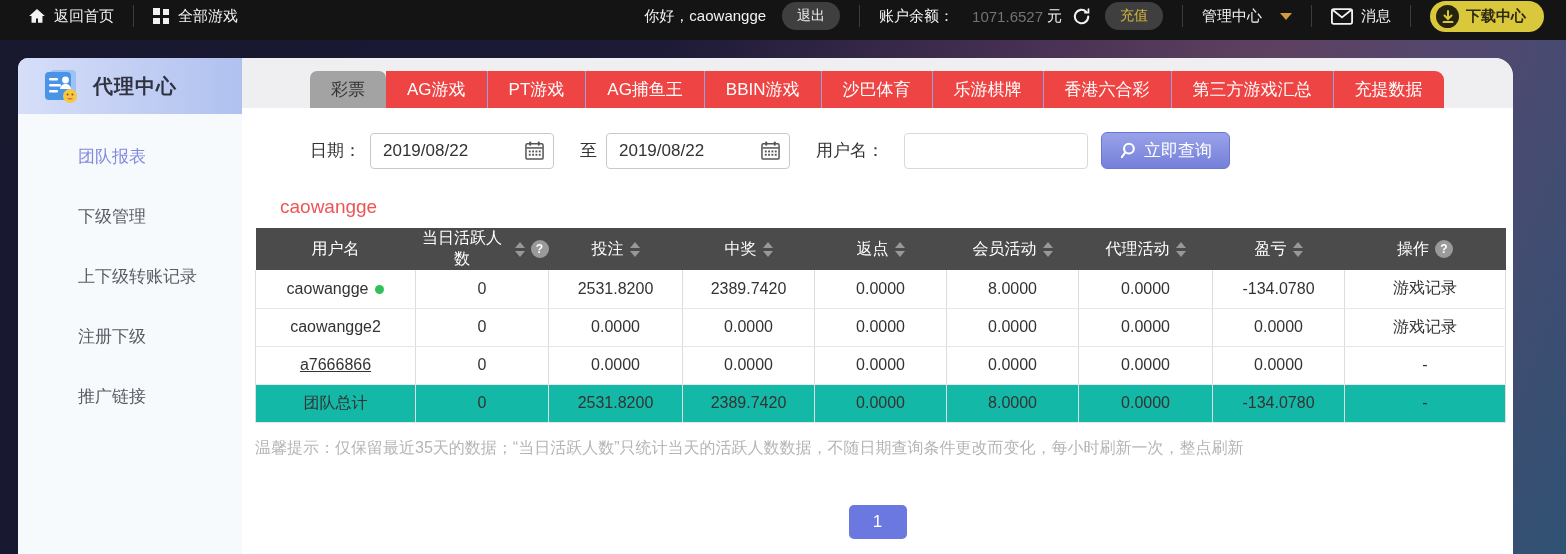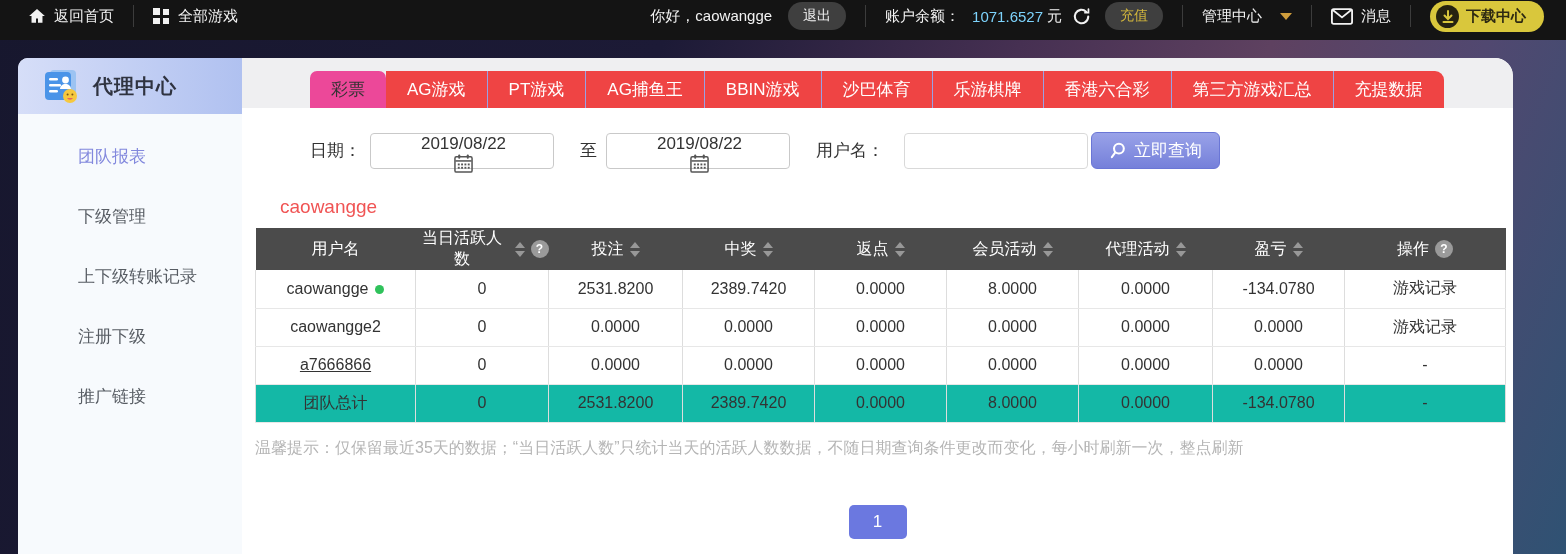--- a/index.html
+++ b/index.html
@@ -10,21 +10,21 @@
     color:#333;
   }
   
   .topbar { height:40px; background:#141414; display:flex; align-items:center; justify-content:space-between;
             padding:0 22px 8px 28px; color:#f2f2f2; font-size:15px; }
   .tb-group { display:flex; align-items:center; }
   .tb-item { display:flex; align-items:center; gap:8px; cursor:pointer; white-space:nowrap; }
   .tb-sep { width:1px; height:22px; background:#3c3c3c; margin:0 19px; }
   .pill { background:#3f3f3f; border-radius:15px; padding:5px 15px; font-size:14px; cursor:pointer; }
   .pill.yellow-text { color:#d3b73c; }
-  .balance-val { color:#7dd3fc; margin:0 4px 0 12px; }
+  .balance-val { color:#737373; margin:0 4px 0 18px; }
   .refresh { margin:0 14px 0 10px; cursor:pointer; display:flex; }
   .caret-down { width:0; height:0; border-left:6px solid transparent; border-right:6px solid transparent;
                 border-top:7px solid #cf9d3c; margin-left:10px; }
   .dl-pill { background:#d9c73c; color:#2e2a12; border-radius:16px; padding:4px 18px 4px 6px;
              display:flex; align-items:center; gap:7px; font-weight:bold; font-size:15px; cursor:pointer; }
   .dl-circle { width:23px; height:23px; border-radius:50%; background:#262310; display:flex;
                align-items:center; justify-content:center; }
   
   .main { display:flex; padding:18px 53px 0 18px; height:514px; }
   .sidebar { width:224px; background:#f7fafd; border-radius:10px 0 0 0; flex:none; }
@@ -32,35 +32,35 @@
                     display:flex; align-items:center; padding-left:22px; gap:13px; }
   .sidebar-title { font-size:20px; font-weight:bold; color:#2f3340; letter-spacing:1px; }
   .menu { padding-top:13px; }
   .menu-item { height:60px; line-height:60px; padding-left:60px; font-size:17px; color:#575c63; cursor:pointer; }
   .menu-item.active { color:#8288dd; }
   .panel { flex:1; background:#fff; border-radius:0 18px 0 0; overflow:hidden; }
   
   .tabstrip { height:50px; background:#efeff1; border-radius:0 18px 0 0; display:flex; align-items:flex-end;
               padding-left:68px; }
   .tab { height:37px; line-height:37px; padding:0 21px; font-size:17px; cursor:pointer; white-space:nowrap; }
-  .tab.active { background:#ec4899; color:#333; border-radius:7px 7px 0 0; }
+  .tab.active { background:#a3a3a3; color:#333; border-radius:7px 7px 0 0; }
   .tab.purple { background:#ef4444; color:#fff; border-left:1px solid #98a1e6; }
   .tab.purple.first { border-left:none; }
   .tab.purple.last { border-radius:0 9px 0 0; }
   
   .filters { display:flex; align-items:center; margin:24px 0 0 68px; }
   .f-label { font-size:17px; color:#333; white-space:nowrap; }
   .input-box { width:184px; height:36px; border:1px solid #c9c9c9; border-radius:4px; background:#fff;
                display:flex; align-items:center; justify-content:space-between; padding:0 9px 0 12px;
-               font-size:17px; color:#333; margin-left:9px; cursor:pointer;flex-direction:column; }
+               font-size:17px; color:#333; margin-left:9px; cursor:pointer; }
   .user-input { width:184px; height:36px; border:1px solid #d9d9d9; border-radius:4px; margin-left:20px;
                 font-size:17px; padding:0 10px; color:#333; outline:none; font-family:inherit; }
   .to-label { margin:0 0 0 26px; font-size:17px; }
   .input-box + .f-label { margin-left:26px; }
-  .search-btn { margin-left:3px; height:37px; padding:0 17px; border:1px solid #6a76d6; border-radius:6px;
+  .search-btn { margin-left:13px; height:37px; padding:0 17px; border:1px solid #6a76d6; border-radius:6px;
                 background:linear-gradient(#99a2e8,#7580da); color:#fff; font-size:17px; display:flex;
                 align-items:center; gap:8px; cursor:pointer; font-family:inherit; }
   
   .agent-name { color:#f05454; font-size:19px; margin:27px 0 0 38px; }
   table { border-collapse:collapse; table-layout:fixed; width:1250px; margin:10px 8px 0 13px;
           font-size:16px; }
   thead th { background:#4b4b4b; color:#fff; font-weight:normal; height:38px; }
   thead th .hcell { display:flex; align-items:center; justify-content:center; gap:6px; }
   tbody td { height:38px; text-align:center; border-right:1px solid #ddd; border-bottom:1px solid #e7e7e7;
              background:#fff; color:#333; }

